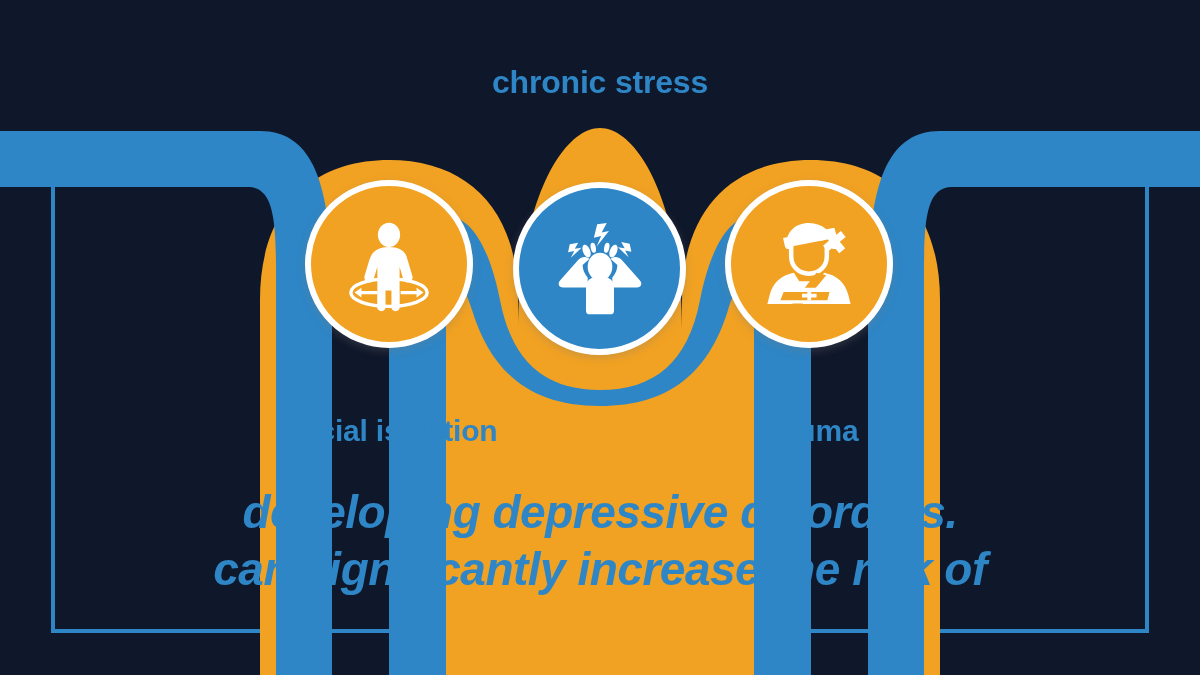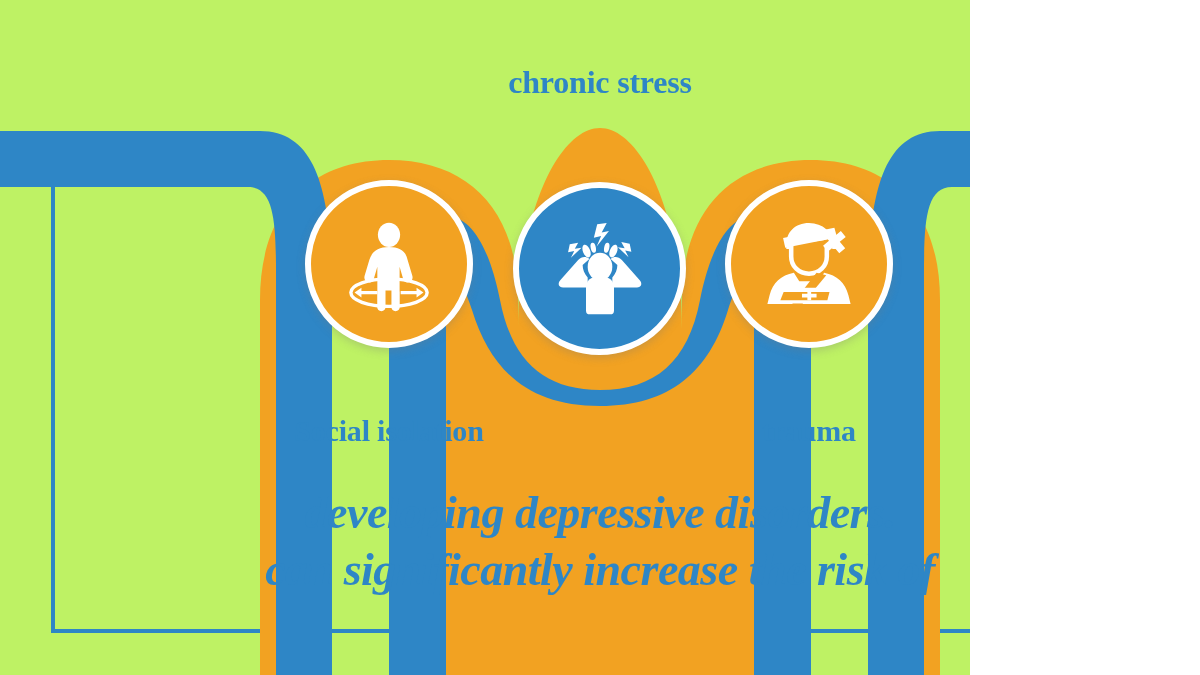--- a/index.html
+++ b/index.html
@@ -5,25 +5,24 @@
   html, body {
     margin: 0;
     padding: 0;
     background: #ffffff;
   }
   body {
     font-family: "Liberation Sans", sans-serif;
   }
   #canvas {
     position: relative;
-    width: 970px;
+    width: 1200px;
     height: 675px;
-    background: #bef264;
+    background: #0f172a;
     overflow: hidden;
-    font-family: Liberation Serif, serif;
   }
 
   
   #frame {
     position: absolute;
     left: 51px;
     top: 160px;
     width: 1098px;
     height: 473px;
     border-left: 4px solid #2E86C6;

